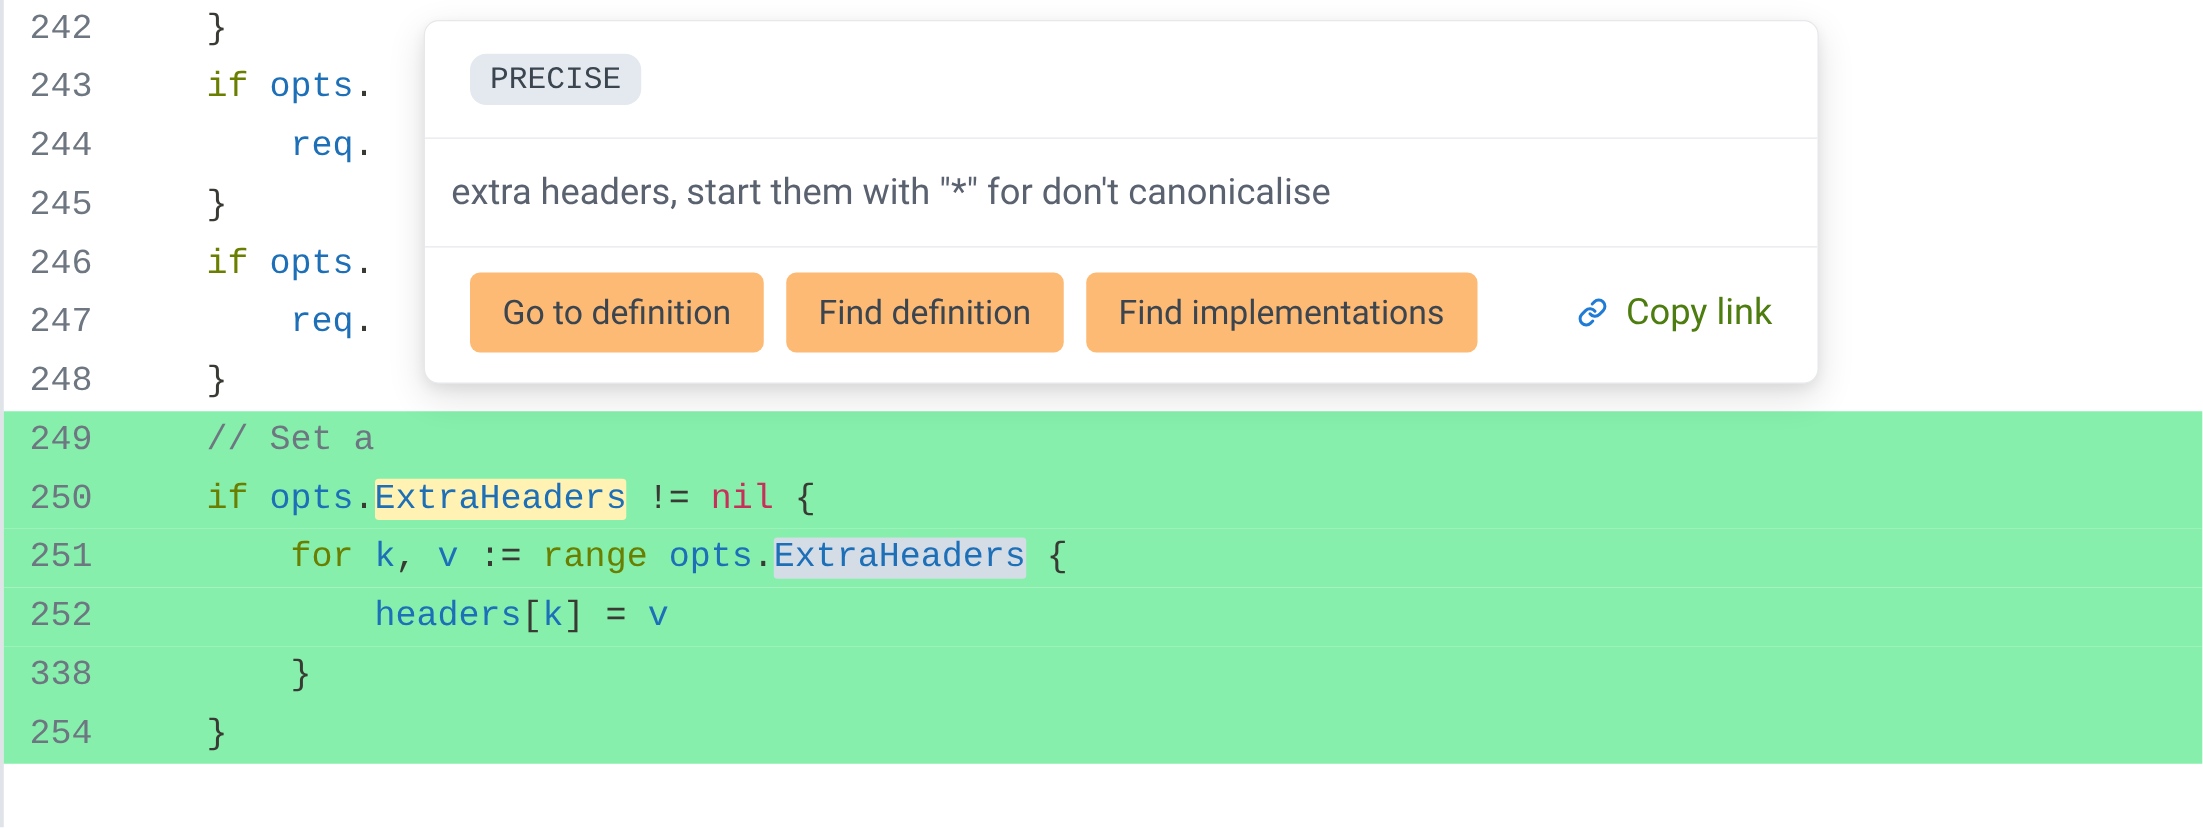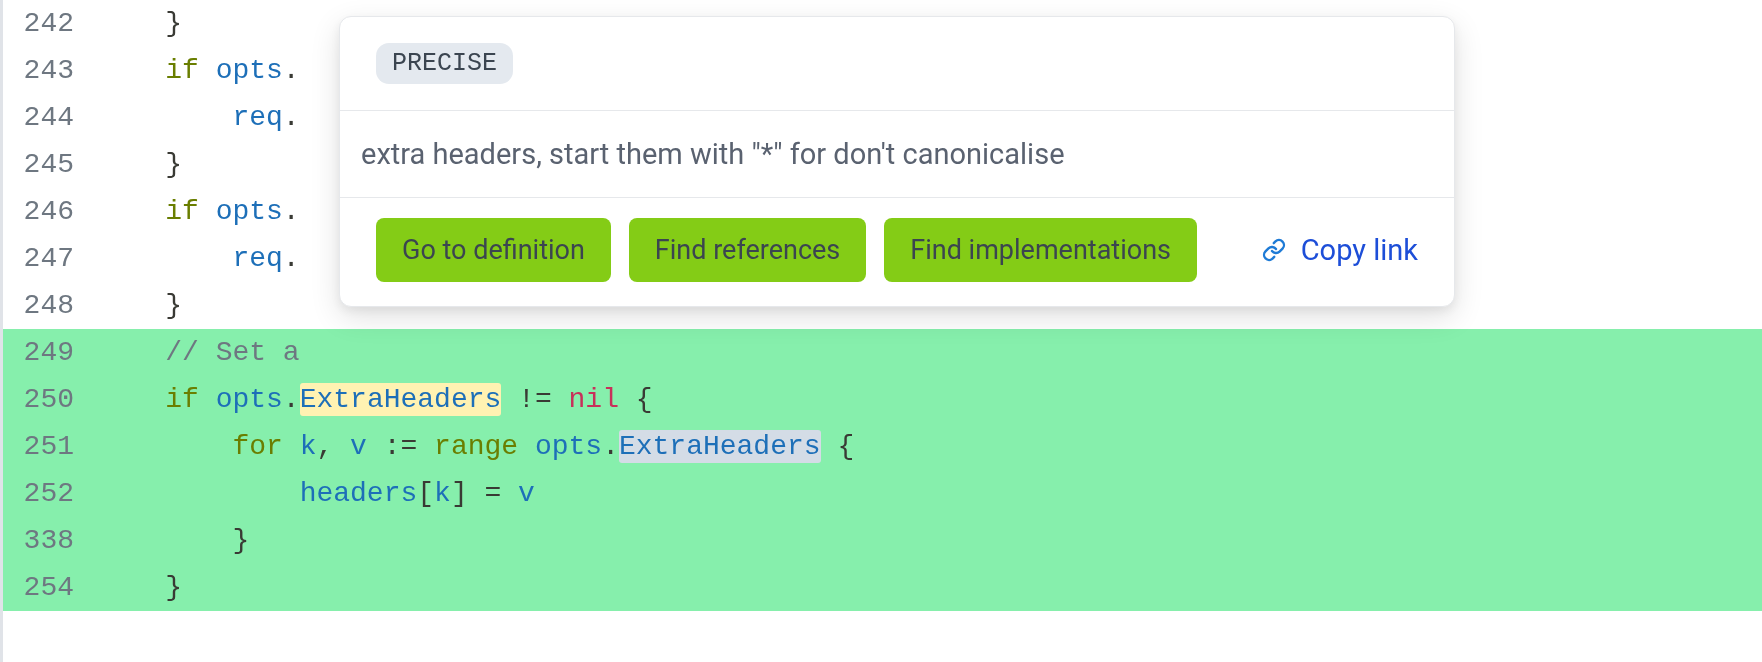--- a/index.html
+++ b/index.html
@@ -117,35 +117,35 @@
       color: #5a6270;
       border-bottom: 1px solid #e6e8eb;
     }
     .popup-actions {
       display: flex;
       align-items: center;
       padding: 20px 36px 24px 36px;
       gap: 18px;
     }
     .action-btn {
-      background: #84cc16;
+      background: #fdba74;
       color: #3b4550;
       font-size: 27px;
       font-family: inherit;
       border: none;
       padding: 16px 26px;
       border-radius: 8px;
       cursor: pointer;
     }
     .copy-link {
       margin-left: auto;
       display: flex;
       align-items: center;
       gap: 12px;
-      color: #1d4ed8;
+      color: #4d7c0f;
       font-size: 29px;
       cursor: pointer;
       text-decoration: none;
     }
     .copy-link svg {
       width: 30px;
       height: 24px;
     }
   </style>
 </head>
@@ -218,21 +218,21 @@
     <span class="code-content">    <span class="tok-punct">}</span></span>
   </div>
 
   <div class="hover-popup">
     <div class="popup-header">
       <span class="precise-badge">PRECISE</span>
     </div>
     <div class="popup-doc">extra headers, start them with "*" for don't canonicalise</div>
     <div class="popup-actions">
       <button class="action-btn">Go to definition</button>
-      <button class="action-btn">Find references</button>
+      <button class="action-btn">Find definition</button>
       <button class="action-btn">Find implementations</button>
       <a class="copy-link">
         <svg viewBox="0 0 24 24" fill="none" stroke="#1f7bd6" stroke-width="2.4" stroke-linecap="round" stroke-linejoin="round">
           <path d="M10 13a5 5 0 0 0 7.54.54l3-3a5 5 0 0 0-7.07-7.07l-1.72 1.71"></path>
           <path d="M14 11a5 5 0 0 0-7.54-.54l-3 3a5 5 0 0 0 7.07 7.07l1.71-1.71"></path>
         </svg>
         <span>Copy link</span>
       </a>
     </div>
   </div>

